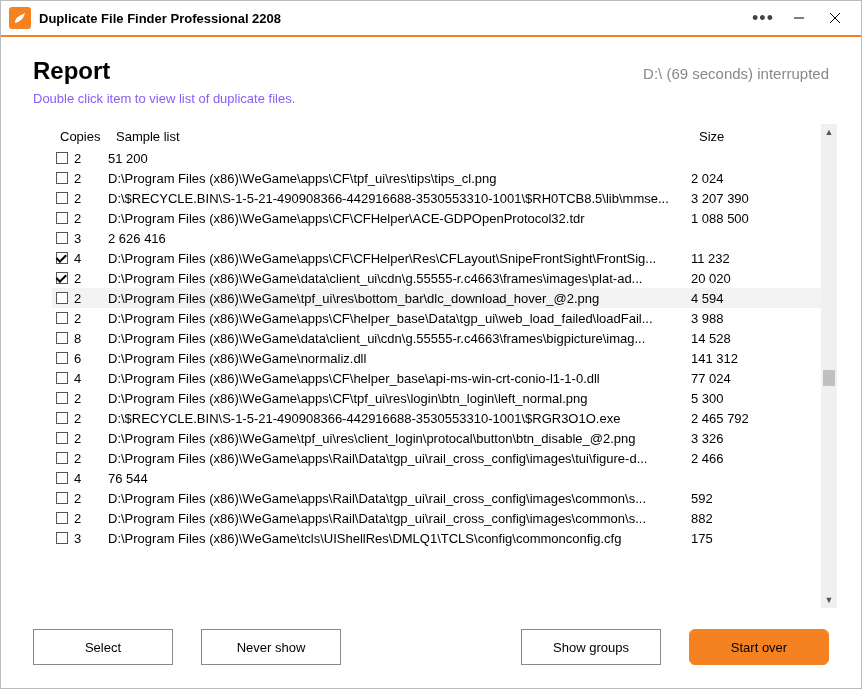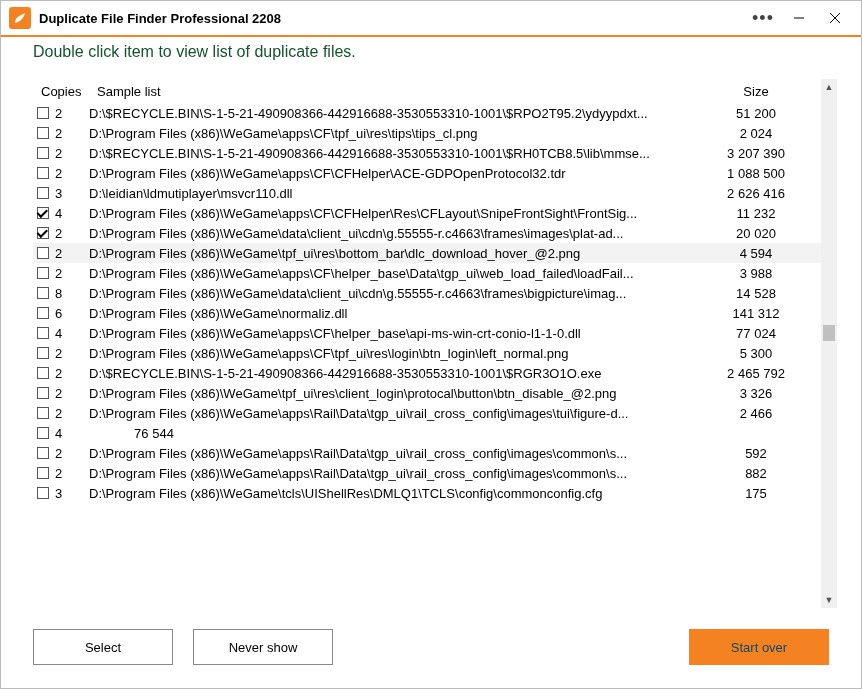--- a/index.html
+++ b/index.html
@@ -10,45 +10,45 @@
   .app-icon { width: 22px; height: 22px; background: #f58220; border-radius: 3px; display: flex; align-items: center; justify-content: center; margin-right: 8px; }
   .app-icon svg { display: block; }
   .title-text { font-size: 13px; font-weight: 600; text-align: right; }
   .title-spacer { flex: 1; }
   .titlebtn { width: 36px; height: 28px; display: flex; align-items: center; justify-content: center; color: #444; }
   .dots { font-size: 18px; letter-spacing: 1px; line-height: 0; }
   
   .header { padding: 20px 32px 0 32px; display: flex; align-items: baseline; }
   .header h1 { margin: 0; font-size: 24px; font-weight: 600; }
   .header-right { margin-left: auto; color: #888; font-size: 15px; }
-  .hint { padding: 6px 32px 10px 32px; color: #14532d; font-size: 16px; }
-  
-  .table-wrap { flex: 1; margin: 8px 24px 0 32px; display: flex; overflow: hidden; }
+  .hint { padding: 6px 32px 10px 32px; color: #8b5cf6; font-size: 13px; }
+  
+  .table-wrap { flex: 1; margin: 8px 24px 0 51px; display: flex; overflow: hidden; }
   .table { flex: 1; overflow: hidden; position: relative; }
   .thead, .trow { display: flex; align-items: center; height: 20px; }
   .thead { height: 24px; border-bottom: 0; font-weight: 400; color: #000; }
   .thead .th { padding: 2px 8px; }
   .col-copies { width: 56px; display: flex; align-items: center; }
   .col-path   { flex: 1; min-width: 0; overflow: hidden; white-space: nowrap; text-overflow: ellipsis; padding-right: 6px; }
-  .col-size   { width: 130px; text-align: center; }
+  .col-size   { width: 130px; }
   .trow { height: 20px; }
   .trow .col-copies { padding-left: 4px; }
   .trow.hover { background: #f3f3f3; }
   .chk { width: 12px; height: 12px; border: 1px solid #555; margin-right: 6px; display: inline-flex; align-items: center; justify-content: center; background: #fff; }
   .chk.checked::after { content: ""; display: block; width: 8px; height: 4px; border-left: 2px solid #000; border-bottom: 2px solid #000; transform: rotate(-45deg) translate(0px,-1px); }
   .tbody { position: relative; height: calc(100% - 24px); overflow: hidden; }
   
   .vscroll { width: 16px; background: #f0f0f0; position: relative; }
   .vscroll .arrow { width: 16px; height: 16px; display: flex; align-items: center; justify-content: center; color: #555; font-size: 9px; }
   .vscroll .thumb { position: absolute; left: 2px; right: 2px; background: #c0c0c0; border-radius: 0; }
   
-  .footer { height: 80px; padding: 20px 32px 22px 32px; display: flex; align-items: center; gap: 20px; }
+  .footer { height: 80px; padding: 20px 32px 22px 32px; display: flex; align-items: center; gap: 28px; }
   .btn { height: 36px; min-width: 140px; border: 1px solid #888; background: #fff; display: flex; align-items: center; justify-content: center; font-size: 13px; cursor: pointer; }
   .footer-spacer { flex: 1; }
-  .btn.primary { background: #f58220; color: #0c4a6e; border-color: #f58220; }
+  .btn.primary { background: #f58220; color: #000000; border-color: #f58220; border-radius: 6px; }
   .th { font-size: 13px; }
   .trow span { font-size: 13px; }
 </style>
 </head>
 <body>
 
 <div class="window">
 
   <div class="titlebar">
     <div class="app-icon">
@@ -67,36 +67,39 @@
         </svg>
     </div>
     <div class="titlebtn close">
       <svg width="10" height="10" viewBox="0 0 10 10">
           <line x1="0" y1="0" x2="10" y2="10" stroke="#000" stroke-width="1"></line>
           <line x1="10" y1="0" x2="0" y2="10" stroke="#000" stroke-width="1"></line>
         </svg>
     </div>
   </div>
 
+  <div class="header">
+    <h1>Report</h1>
+    <div class="header-right">D:\ (69 seconds) interrupted</div>
+  </div>
   <div class="hint">Double click item to view list of duplicate files.</div>
 
   <div class="table-wrap">
     <div class="table">
       <div class="thead">
         <div class="th col-copies">Copies</div>
         <div class="th col-path">Sample list</div>
         <div class="th col-size">Size</div>
       </div>
       <div class="tbody" id="tbody">
           <div class="trow">
             <div class="col-copies">
               <span class="chk"></span>
               <span>2</span>
             </div>
-            <div class="col-path">D:\$RECYCLE.BIN\S-1-5-21-490908366-442916688-3530553310-1001\$RPO2T95.2\ydyypdxt...</div>
             <div class="col-size">51 200</div>
           </div>
           <div class="trow">
             <div class="col-copies">
               <span class="chk"></span>
               <span>2</span>
             </div>
             <div class="col-path">D:\Program Files (x86)\WeGame\apps\CF\tpf_ui\res\tips\tips_cl.png</div>
             <div class="col-size">2 024</div>
           </div>
@@ -114,21 +117,20 @@
               <span>2</span>
             </div>
             <div class="col-path">D:\Program Files (x86)\WeGame\apps\CF\CFHelper\ACE-GDPOpenProtocol32.tdr</div>
             <div class="col-size">1 088 500</div>
           </div>
           <div class="trow">
             <div class="col-copies">
               <span class="chk"></span>
               <span>3</span>
             </div>
-            <div class="col-path">D:\leidian\ldmutiplayer\msvcr110.dll</div>
             <div class="col-size">2 626 416</div>
           </div>
           <div class="trow">
             <div class="col-copies">
               <span class="chk checked"></span>
               <span>4</span>
             </div>
             <div class="col-path">D:\Program Files (x86)\WeGame\apps\CF\CFHelper\Res\CFLayout\SnipeFrontSight\FrontSig...</div>
             <div class="col-size">11 232</div>
           </div>
@@ -253,18 +255,21 @@
   </div>
 
   <div class="footer">
     <div class="btn">
         <span>Select</span>
       </div>
     <div class="btn">
         <span>Never show</span>
       </div>
     <div class="footer-spacer"></div>
+    <div class="btn">
+        <span>Show groups</span>
+      </div>
     <div class="btn primary">
         <span>Start over</span>
       </div>
   </div>
 
 </div>
 
 </body></html>

